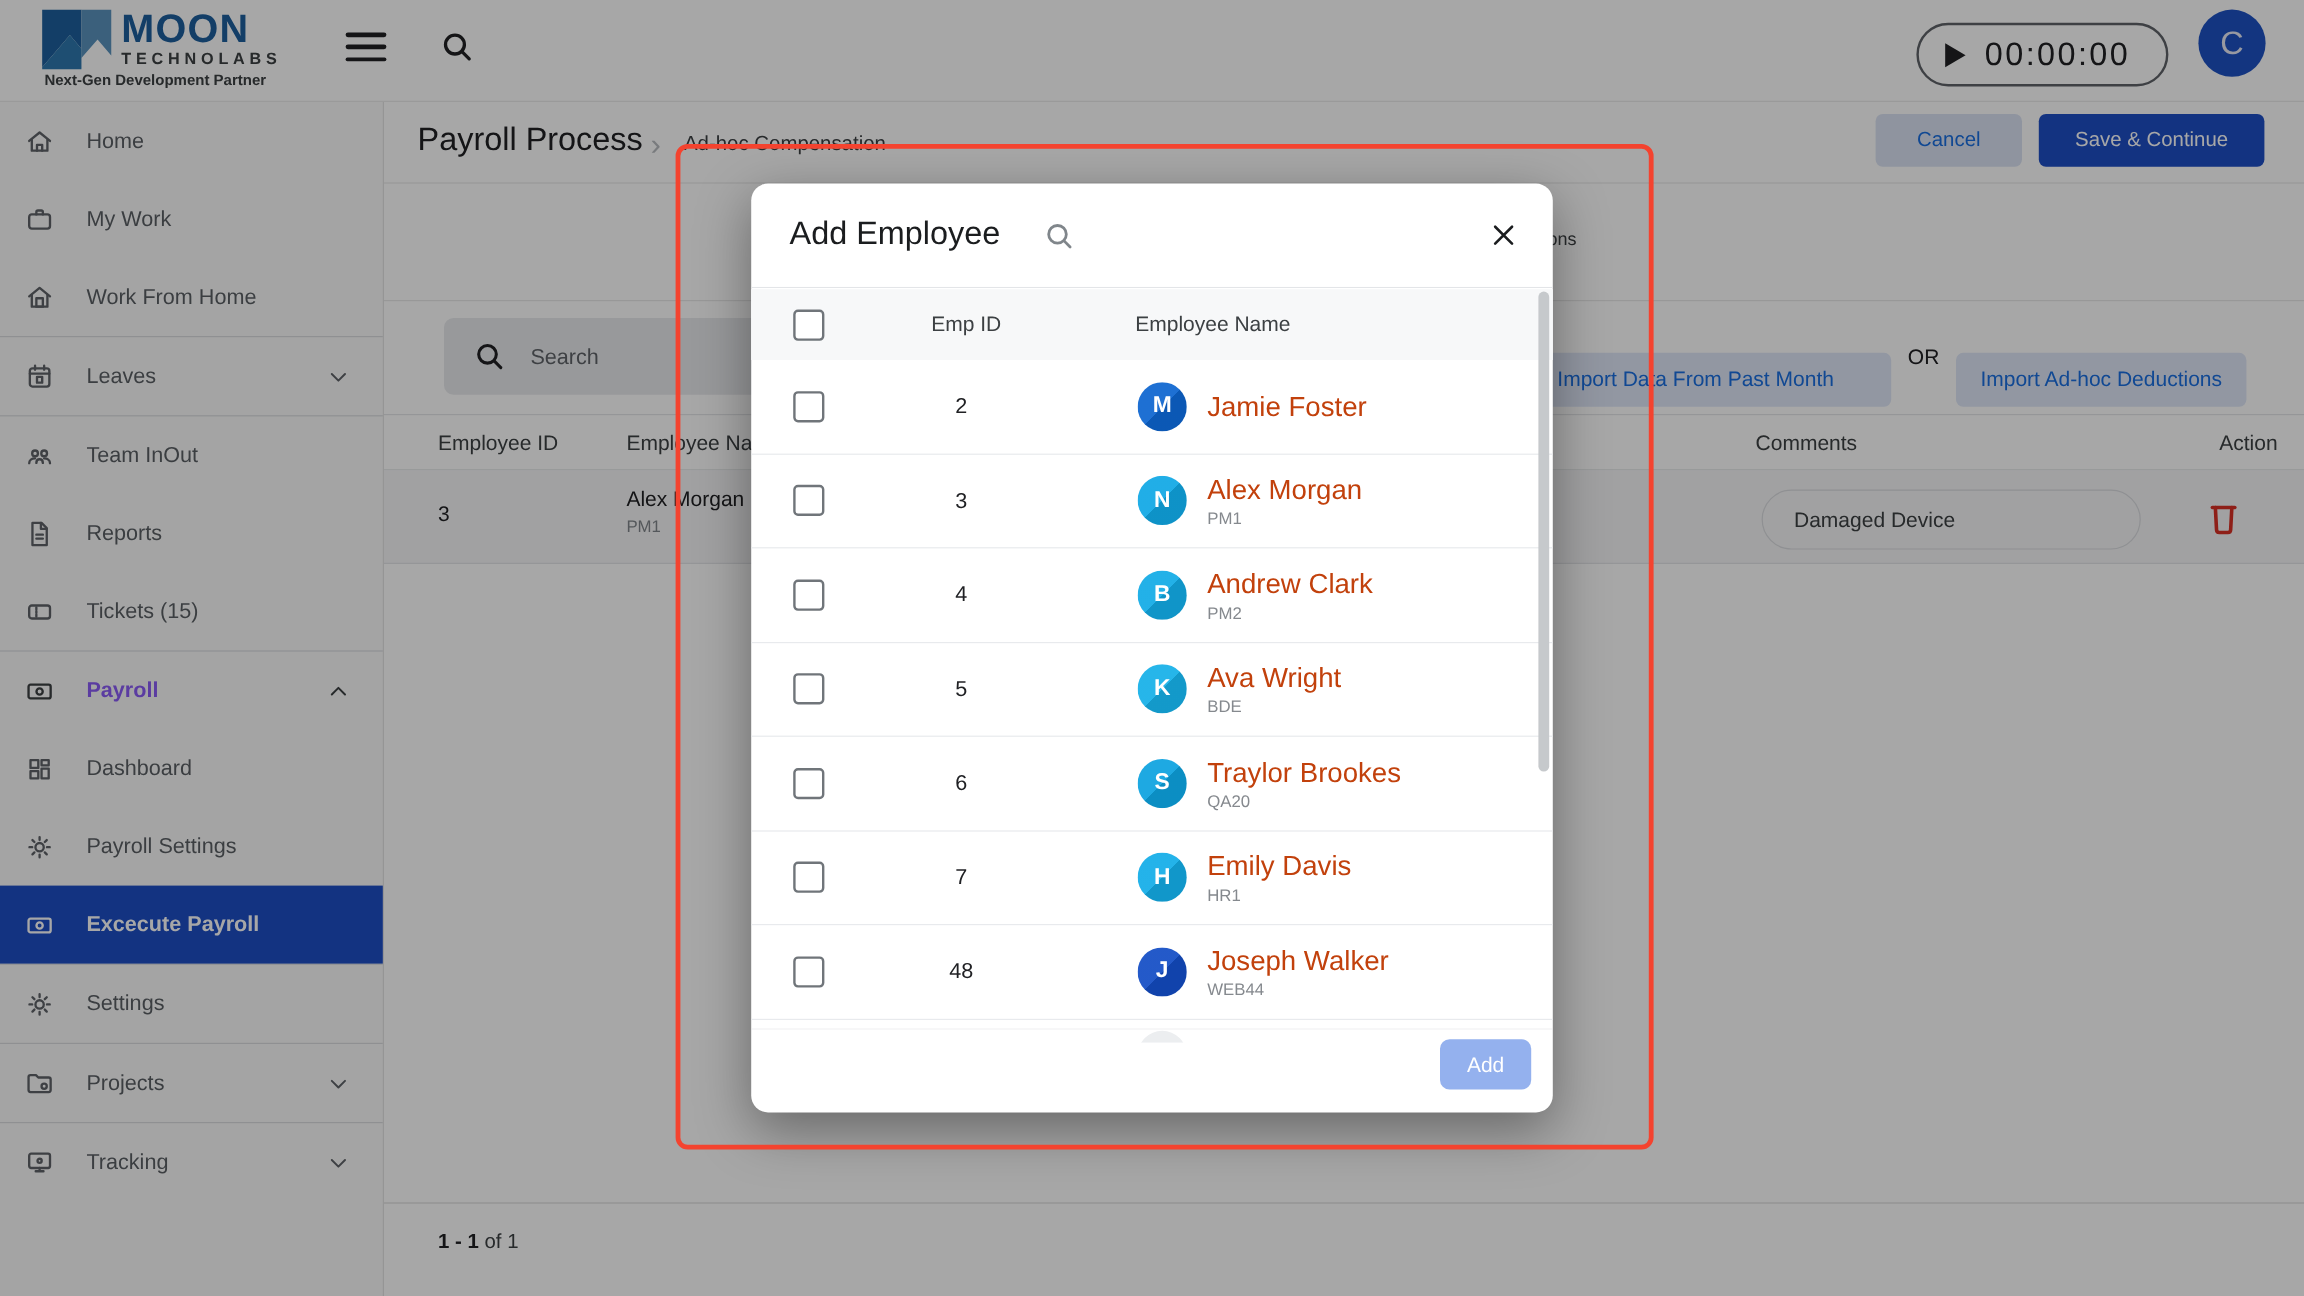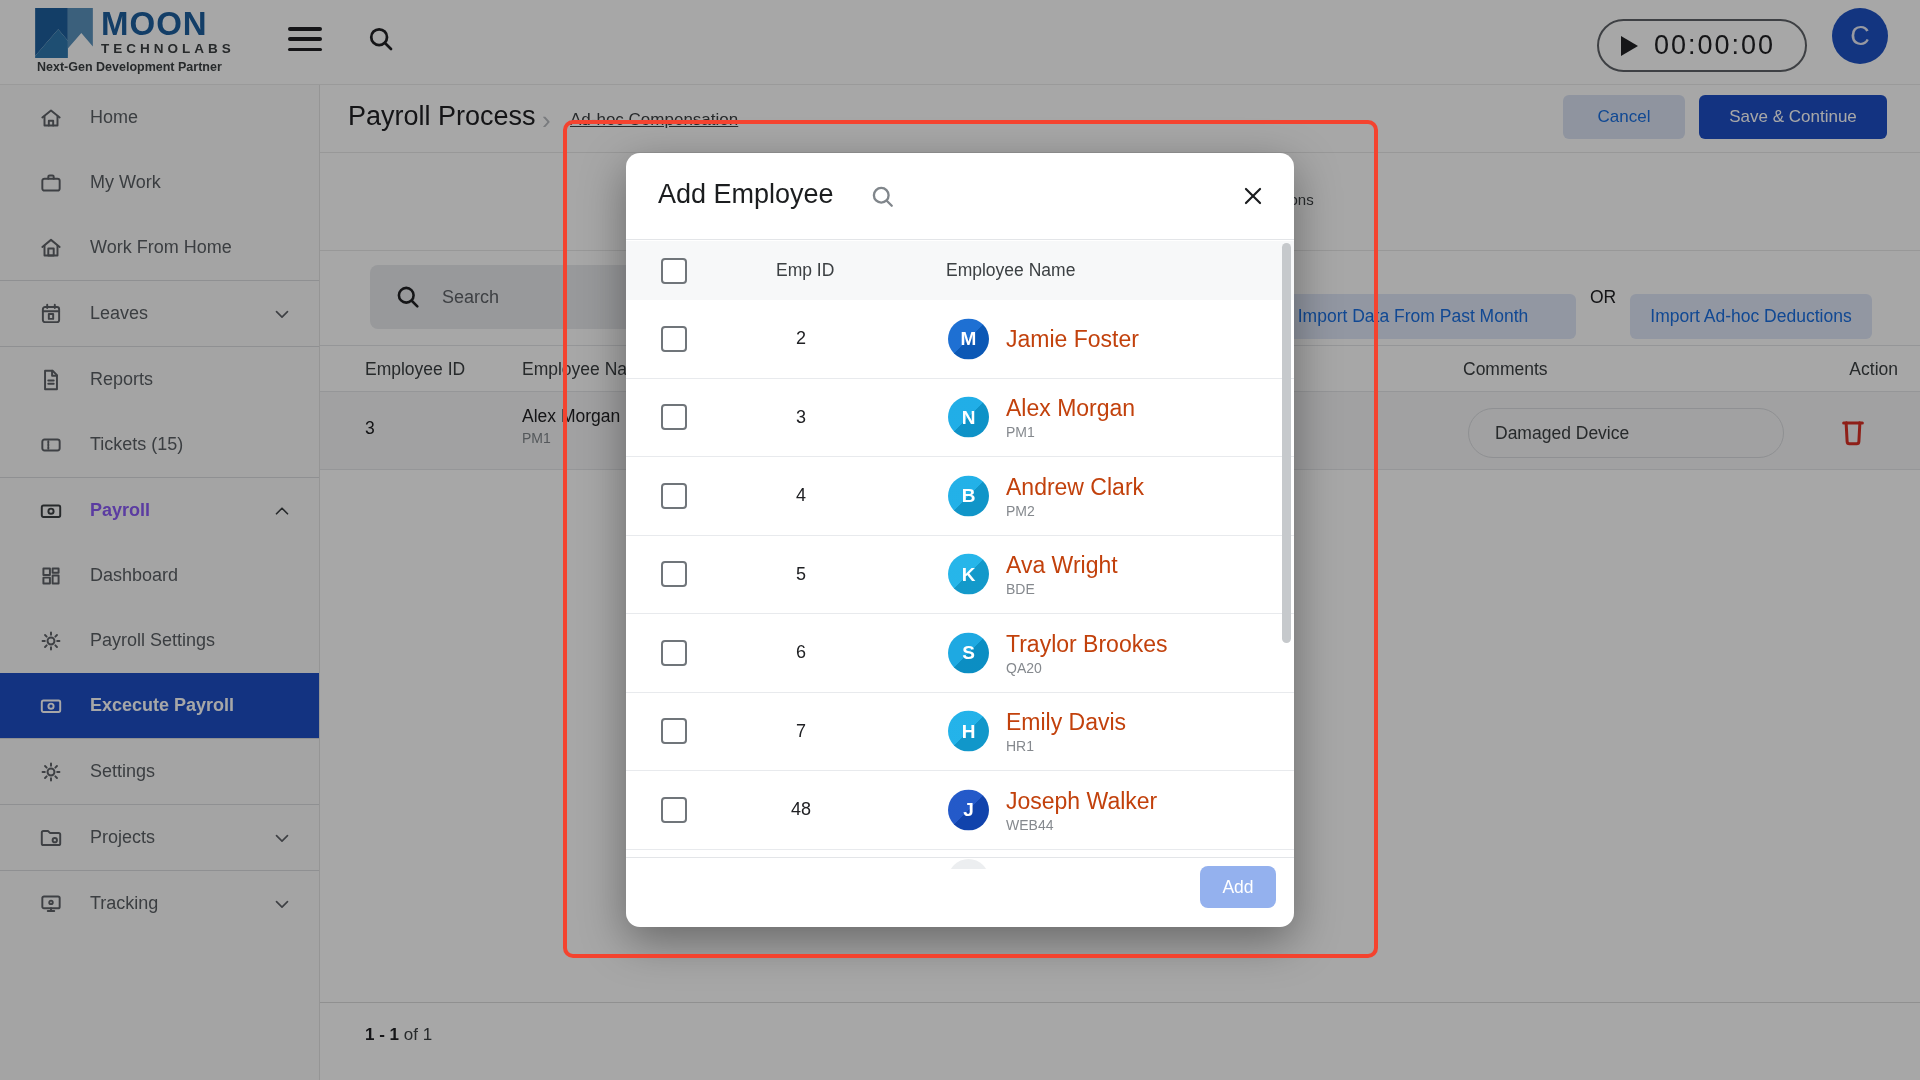--- a/index.html
+++ b/index.html
@@ -18,41 +18,41 @@
   .hamburger { position:absolute; left:288px; top:27px; width:34px; height:24px; display:flex; flex-direction:column; justify-content:space-between; cursor:pointer; }
   .hamburger span { display:block; height:3.5px; background:#202124; border-radius:2px; }
   .topbar-search { position:absolute; left:366px; top:24px; width:30px; height:30px; }
   .timer-pill { position:absolute; left:1597px; top:19px; width:210px; height:53px; border:2px solid #5f6368; border-radius:28px; display:flex; align-items:center; padding-left:22px; }
   .play-tri { width:0; height:0; border-left:17px solid #202124; border-top:10px solid transparent; border-bottom:10px solid transparent; margin-right:16px; }
   .timer-text { font-size:27px; font-weight:500; color:#202124; letter-spacing:2px; }
   .avatar-top { position:absolute; left:1832px; top:8px; width:56px; height:56px; border-radius:50%; background:#1d52c4; color:#e8eaf6; display:flex; align-items:center; justify-content:center; font-size:27px; }
 
   
   .sidebar { position:absolute; left:0; top:85px; width:320px; height:995px; background:#fbfbfb; border-right:1px solid #e4e4e4; z-index:1; }
-  .side-item { position:relative; height:65px; display:flex; align-items:center; padding-left:38px; cursor:pointer; color:#5f6368; }
+  .side-item { position:relative; height:65px; display:flex; align-items:center; padding-left:20px; cursor:pointer; color:#5f6368; }
   .side-item .lbl { font-size:18px; margin-left:26px; color:#5a5f64; }
   .side-item.active-section .lbl { color:#8b5cf6; font-weight:bold; }
   .side-item.selected { background:#1d4ec6; }
   .side-item.selected .lbl { color:#fff; font-weight:bold; }
   .side-item.selected svg { stroke:#fff; }
   .side-item svg { stroke:#5f6368; }
   .side-chev { position:absolute; right:26px; top:50%; transform:translateY(-50%); }
   .side-div { height:1px; background:#dadcdf; }
   .side-footer { position:absolute; left:0; bottom:0; width:100%; height:92px; background:#fbfbfb; }
   .help-btn { position:absolute; top:2px; height:47px; border-radius:8px; background:#1d4ec6; color:#fff; font-size:16.5px; display:flex; align-items:center; justify-content:center; cursor:pointer; }
   .help-btn.b1 { left:20px; width:132px; }
   .help-btn.b2 { left:168px; width:134px; }
   .side-footer .fdiv { position:absolute; left:0; top:60px; width:100%; height:1px; background:#dadcdf; }
   .version { position:absolute; left:0; top:66px; width:100%; text-align:center; font-size:14.5px; color:#5f6368; }
 
   
   .main { position:absolute; left:320px; top:85px; width:1600px; height:995px; background:#fff; z-index:1; }
   .page-title { position:absolute; left:28px; top:16px; font-size:27px; font-weight:500; color:#202124; }
   .crumb-sep { position:absolute; left:222px; top:20px; font-size:26px; color:#b9bcc0; }
-  .crumb { position:absolute; left:250px; top:25px; font-size:17px; color:#3c4043;text-decoration:underline; }
+  .crumb { position:absolute; left:250px; top:25px; font-size:17px; color:#3c4043; }
   .btn-cancel { position:absolute; right:235px; top:10px; width:122px; height:44px; background:#dbe3f3; color:#1a6fe0; font-size:17px; border-radius:6px; display:flex; align-items:center; justify-content:center; cursor:pointer; }
   .btn-save { position:absolute; right:33px; top:10px; width:188px; height:44px; background:#1d4ec6; color:#fff; font-size:17px; border-radius:6px; display:flex; align-items:center; justify-content:center; cursor:pointer; }
   .hdiv1 { position:absolute; left:0; top:67px; width:100%; height:1px; background:#e8e8e8; }
   .tab-fragment { position:absolute; left:962px; top:106px; font-size:15px; color:#3c4043; }
   .hdiv2 { position:absolute; left:0; top:165px; width:100%; height:1px; background:#e8e8e8; }
   .search-box { position:absolute; left:50px; top:180px; width:356px; height:64px; background:#e8eaed; border-radius:8px; display:flex; align-items:center; padding-left:24px; }
   .search-box input { border:0; outline:0; background:transparent; font-size:18px; color:#5f6368; margin-left:20px; width:240px; font-family:inherit; }
   .search-box input::placeholder { color:#5f6368; opacity:1; }
   .imp-btn { position:absolute; top:209px; height:45px; background:#dfe7f8; color:#1a6fe0; font-size:17.5px; border-radius:6px; display:flex; align-items:center; justify-content:center; cursor:pointer; }
   .imp1 { left:930px; width:326px; }
@@ -171,20 +171,28 @@
           <rect x="10" y="12" width="4" height="4.5"></rect>
         </svg>
       <span class="lbl">Leaves</span>
       <svg class="ic side-chev" width="22" height="22" viewBox="0 0 24 24">
           <path d="M6 9.5l6 6 6-6"></path>
         </svg>
     </div>
     <div class="side-div"></div>
     <div class="side-item">
       <svg class="ic" width="26" height="26" viewBox="0 0 24 24">
+          <circle cx="8.5" cy="10" r="2.2"></circle>
+          <circle cx="15.5" cy="10" r="2.2"></circle>
+          <path d="M4 17.5c0-2.4 2-3.7 4.5-3.7M20 17.5c0-2.4-2-3.7-4.5-3.7M9.5 17.3c0-1.7 1.1-2.8 2.5-2.8s2.5 1.1 2.5 2.8"></path>
+        </svg>
+      <span class="lbl">Team InOut</span>
+    </div>
+    <div class="side-item">
+      <svg class="ic" width="26" height="26" viewBox="0 0 24 24">
           <path d="M6.5 3.5h7l4 4v13h-11z"></path>
           <path d="M13 3.5V8h4.5"></path>
           <path d="M9.5 12.5h5M9.5 15.5h5"></path>
         </svg>
       <span class="lbl">Reports</span>
     </div>
     <div class="side-item">
       <svg class="ic" width="26" height="26" viewBox="0 0 24 24">
           <rect x="4" y="7" width="16" height="10" rx="2"></rect>
           <path d="M9.5 8.5v1.6M9.5 11.2v1.6M9.5 13.9v1.6"></path>

